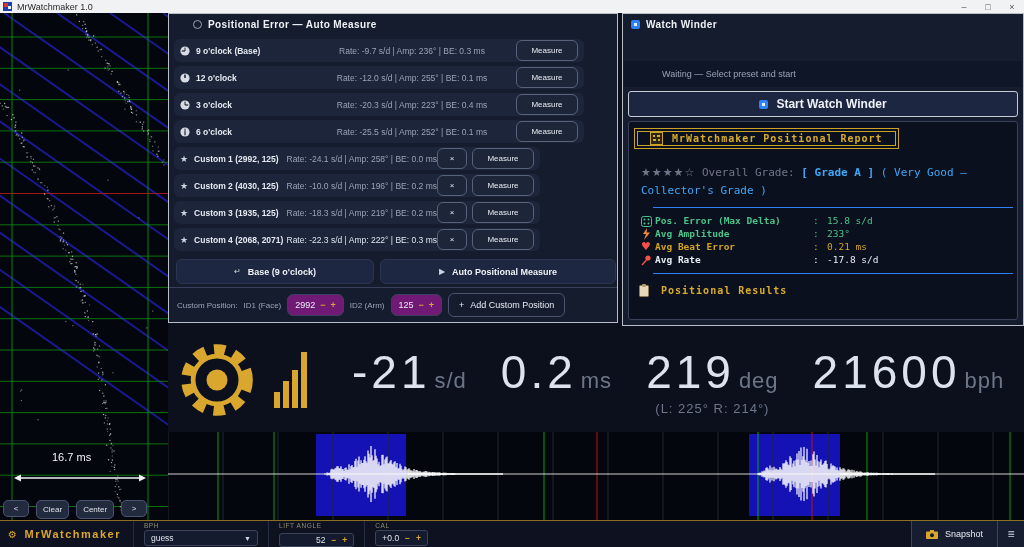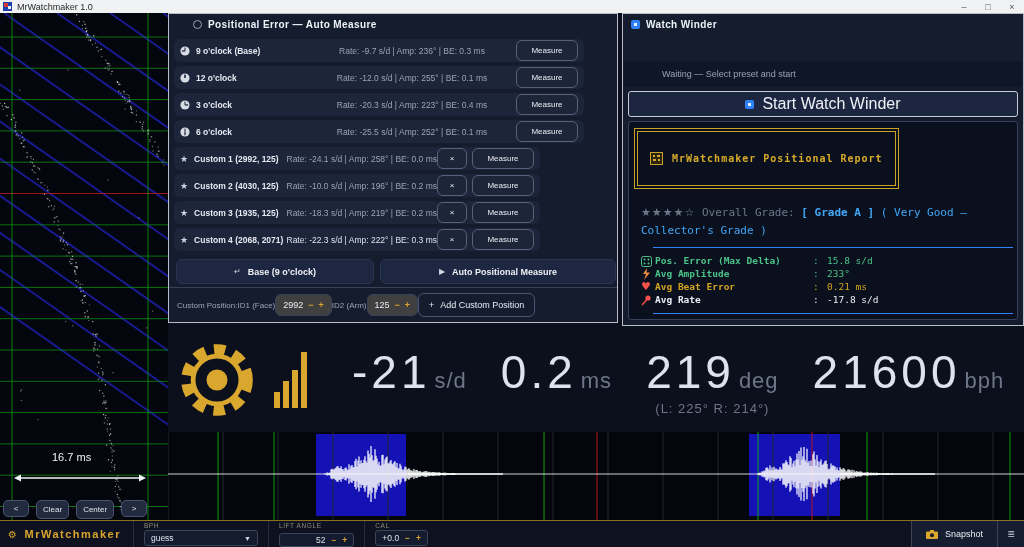--- a/index.html
+++ b/index.html
@@ -40,42 +40,42 @@
         color:#e8ebf3;font-size:8px;display:flex;align-items:center;justify-content:center;padding:0 6px;}
   .xbtn{min-width:16px;margin-right:5px;}
   .star{color:#cfd4e0;font-size:9px;font-family:"DejaVu Sans",sans-serif;}
   .bigbtns{position:absolute;left:7px;top:245px;display:flex;gap:6px;}
   .bbtn{height:23px;background:#1e2741;border:1px solid #2c3550;border-radius:6px;color:#eef1f6;
         font-size:9px;font-weight:bold;display:flex;align-items:center;justify-content:center;gap:7px;}
   .bbtn.base{width:196px;}
   .bbtn.auto{width:234px;}
   .bbtn .gly{font-weight:normal;font-size:8px;color:#cfd4e0;}
   .customBar{position:absolute;left:0;bottom:0;height:35px;width:448px;border-top:1px solid #39415a;
-             display:flex;align-items:center;padding-left:8px;box-sizing:border-box;
+             display:flex;align-items:center;gap:6px;padding-left:8px;box-sizing:border-box;
              color:#9aa3b8;font-size:8px;}
-  .stepbox{display:flex;align-items:center;gap:5px;background:#404040;border:1px solid #39415a;
+  .stepbox{display:flex;align-items:center;gap:5px;background:#701a75;border:1px solid #39415a;
            border-radius:6px;height:20px;padding:0 7px;color:#e8ebf3;font-size:9px;}
   .gold{color:#d9a62e;font-weight:bold;}
   .addbtn{height:22px;border:1px solid #4a5470;border-radius:6px;background:#18213500;color:#e8ebf3;
           font-size:9px;display:flex;align-items:center;padding:0 10px;}
   
   .presetRow{position:absolute;left:6px;top:26px;right:6px;display:flex;align-items:center;gap:6px;}
   .presetRow .lbl{color:#9aa3b8;font-size:8px;}
   .select{flex:1;height:17px;background:#0d1424;border:1px solid #39415a;display:flex;
           align-items:center;color:#e8ebf3;font-size:8.5px;padding:0 6px;justify-content:space-between;}
   .caret{color:#cfd4e0;font-size:7px;}
   .statusStrip{position:absolute;left:1px;top:47px;right:1px;height:26px;background:#0f1627;
                display:flex;align-items:center;color:#99a2b6;font-size:9px;padding-left:38px;}
   .startBtn{position:absolute;left:5px;top:77px;right:5px;height:24px;background:#1c2640;
             border:1px solid #c7cbd6;border-radius:3px;display:flex;align-items:center;
-            justify-content:center;gap:8px;color:#eef1f6;font-size:16px;font-weight:normal;}
+            justify-content:center;gap:8px;color:#eef1f6;font-size:12px;font-weight:bold;}
   .report{position:absolute;left:5px;top:107px;right:5px;bottom:5px;background:#0a101d;
           border:1px solid #39415a;border-radius:3px;font-family:"DejaVu Sans Mono",monospace;
           overflow:hidden;}
-  .rtitle{margin:9px 0 10px 8px;display:inline-flex;align-items:center;gap:9px;padding:20px 12px;
+  .rtitle{margin:9px 0 10px 8px;display:inline-flex;align-items:center;gap:9px;padding:0 12px;
           border:1px solid #c9a227;outline:1px solid #c9a227;outline-offset:2px;
           color:#d8ab2a;font-size:10px;font-weight:bold;letter-spacing:1px;}
   .gradeLine{margin:8px 10px 2px 12px;font-size:11px;line-height:1.65;color:#6e7689;}
   .gradeLine .stars{letter-spacing:1px;font-family:"DejaVu Sans",sans-serif;}
   .gradeLine .gval{color:#41a6f6;font-weight:bold;}
   .gradeLine .gnote{color:#41a6f6;}
   .bluehr{border:none;border-top:1px solid #2f81f7;margin:7px 4px 7px 24px;}
   .metric{display:flex;align-items:center;margin:1px 0 1px 8px;font-size:9.5px;line-height:12px;}
   .metric .micon{width:18px;display:flex;justify-content:center;}
   .metric .mlbl{width:158px;font-weight:bold;}
@@ -702,26 +702,20 @@
         <span>-17.8 s/d</span>
       </div>
       <hr class="bluehr">
       <div class="resTitle">
         <svg width="10" height="13" viewBox="0 0 10 13">
           <rect x="0.5" y="1.5" width="9" height="11" rx="1" fill="#e8d7b8" stroke="#8f7b52"></rect>
           <rect x="3" y="0" width="4" height="3" rx="1" fill="#b49b6d"></rect>
         </svg>
         <span>Positional Results</span>
       </div>
-      <div class="rtable">
-        <span>Position</span>
-        <span>Rate</span>
-        <span>Amp</span>
-        <span>BE</span>
-      </div>
     </div>
   </div>
 
   <div class="readout">
     <svg width="86" height="92" viewBox="0 0 90 92" style="margin-left:6px;">
       <circle cx="45" cy="46" r="31" fill="none" stroke="#d9a62e" stroke-width="13" stroke-dasharray="11.4 9"></circle>
       <circle cx="45" cy="46" r="25" fill="#0c101d" stroke="#d9a62e" stroke-width="5"></circle>
       <circle cx="45" cy="46" r="11" fill="#d9a62e"></circle>
     </svg>
     <svg width="34" height="56" viewBox="0 0 34 56" style="margin-left:14px;">

